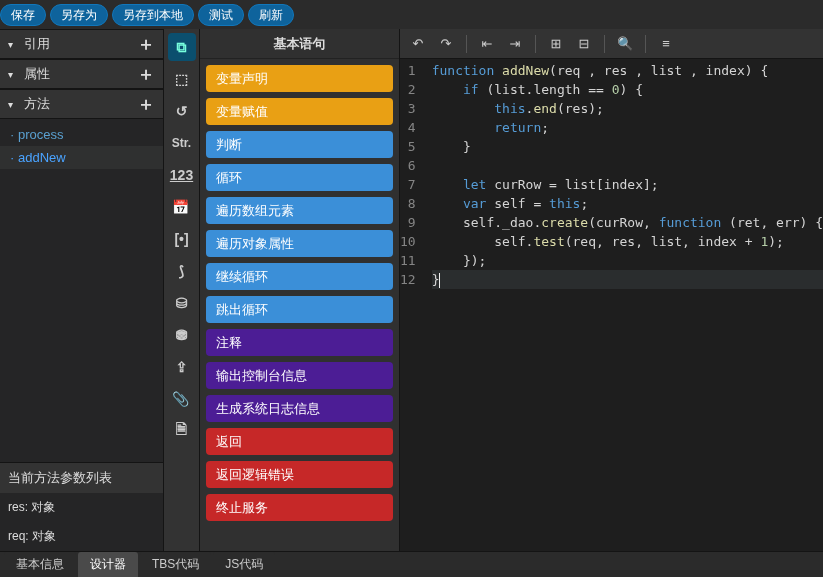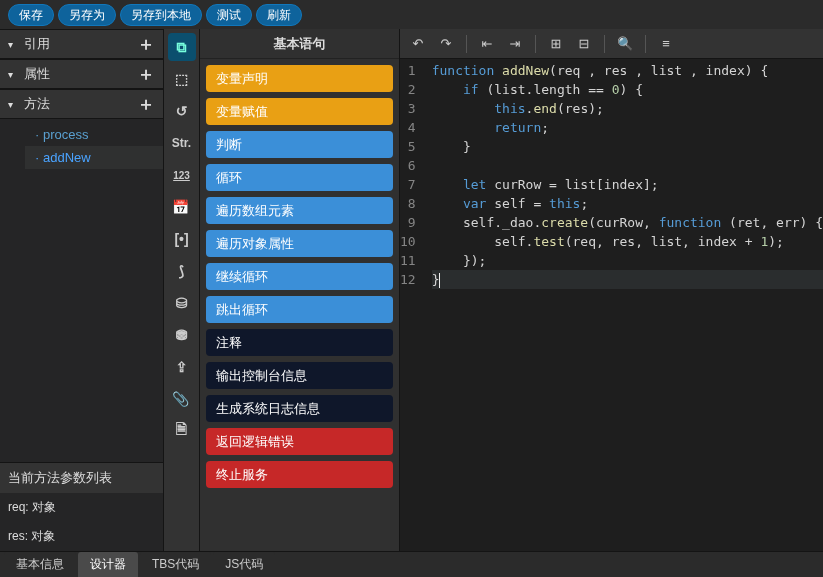--- a/index.html
+++ b/index.html
@@ -1,33 +1,33 @@
 <!DOCTYPE html>
 <html><head>
 <meta charset="utf-8">
 <style>
   * { box-sizing: border-box; margin: 0; padding: 0; }
   html, body { width: 823px; height: 577px; overflow: hidden; font-family: "Microsoft YaHei", "PingFang SC", Arial, sans-serif; background: #2b2b2b; color: #ddd; }
   body { display: flex; flex-direction: column; }
 
   
-  .topbar { height: 29px; background: #2b2b2b; display: flex; align-items: center; padding: 0 8px; gap: 4px; }
+  .topbar { height: 29px; background: #2b2b2b; display: flex; align-items: center; padding: 0 0; gap: 4px; }
   .topbar button { background: #0e639c; border: 1px solid #1177bb; color: #fff; font-size: 12px; padding: 2px 10px; height: 22px; border-radius: 11px; cursor: pointer; }
 
   
   .main { flex: 1; display: flex; min-height: 0; }
 
   
   .left { width: 164px; background: #252526; border-right: 1px solid #141414; display: flex; flex-direction: column; }
   .sec-head { height: 30px; background: #333333; border-top: 1px solid #141414; border-bottom: 1px solid #141414; display: flex; align-items: center; padding: 0 8px; font-size: 13px; cursor: pointer; }
   .sec-head .chev { width: 12px; margin-right: 4px; font-size: 10px; }
   .sec-head .spacer { flex: 1; }
   .sec-head .plus { font-size: 18px; font-weight: bold; }
   .sec-body { padding: 4px 0; font-size: 13px; }
-  .sec-item { padding: 4px 10px; cursor: pointer; color: #bbb; margin-left: 25px; }
+  .sec-item { padding: 4px 10px; cursor: pointer; color: #bbb; }
   .sec-item.active { color: #4aa3ff; background: #2f3030; }
   .sec-item.link { color: #5aa0d0; }
 
   .params-head { background: #333333; padding: 6px 8px; font-size: 13px; border-top: 1px solid #141414; }
   .param-row { padding: 6px 8px; font-size: 12px; color: #ddd; }
 
   .left-fill { flex: 1; }
 
   
   .rail { width: 36px; background: #333333; border-right: 1px solid #141414; display: flex; flex-direction: column; align-items: center; padding-top: 4px; gap: 4px; }
@@ -35,21 +35,21 @@
   .rail .ric.sel { background: #0b4f6e; color: #7fd; }
   .rail .ric.und { text-decoration: underline; }
 
   
   .palette { width: 200px; background: #303030; border-right: 1px solid #141414; display: flex; flex-direction: column; }
   .palette-title { height: 30px; display: flex; align-items: center; justify-content: center; font-size: 13px; background: #303030; border-bottom: 1px solid #222; font-weight: bold; }
   .palette-list { flex: 1; overflow: hidden; padding: 6px 6px 0 6px; display: flex; flex-direction: column; gap: 6px; }
   .block { height: 27px; border-radius: 4px; display: flex; align-items: center; padding: 0 10px; color: #fff; font-size: 13px; cursor: grab; flex: none; }
   .c-orange { background: #e9a014; }
   .c-blue   { background: #3b8fd8; }
-  .c-gray   { background: #0f172a; }
+  .c-gray   { background: #4c1d95; }
   .c-red    { background: #c62828; }
 
   
   .editor { flex: 1; display: flex; flex-direction: column; background: #1e1e1e; min-width: 0; }
   .etool { height: 30px; background: #333333; border-bottom: 1px solid #141414; display: flex; align-items: center; padding: 0 6px; gap: 4px; }
   .etool .ebtn { width: 24px; height: 24px; display: flex; align-items: center; justify-content: center; color: #ccc; cursor: pointer; font-size: 13px; }
   .etool .sep { width: 1px; height: 18px; background: #555; margin: 0 4px; }
 
   .code-wrap { flex: 1; display: flex; font-family: Consolas, monospace; font-size: 13px; line-height: 19px; overflow: hidden; }
   .gutter { width: 46px; background: #1e1e1e; color: #858585; text-align: right; padding: 2px 10px 0 0; user-select: none; }
@@ -102,31 +102,31 @@
     </div>
     <div class="sec-body" id="method-list">
         <div class="sec-item link">· process</div>
         <div class="sec-item active">· addNew</div>
       </div>
 
     <div class="left-fill"></div>
 
     <div class="params-head">当前方法参数列表</div>
     <div id="params-list">
+        <div class="param-row">res: 对象</div>
         <div class="param-row">req: 对象</div>
-        <div class="param-row">res: 对象</div>
       </div>
   </div>
 
   <div class="rail" id="rail">
       <div class="ric sel">⧉</div>
       <div class="ric">⬚</div>
       <div class="ric">↺</div>
       <div class="ric" style="font-size: 12px;">Str.</div>
-      <div class="ric und" style="font-size: 10px;">123</div>
+      <div class="ric und" style="font-size: 14px;">123</div>
       <div class="ric">📅</div>
       <div class="ric">[•]</div>
       <div class="ric">⟆</div>
       <div class="ric">⛁</div>
       <div class="ric">⛃</div>
       <div class="ric">⇪</div>
       <div class="ric">📎</div>
       <div class="ric">🗎</div>
     </div>
 
@@ -137,20 +137,21 @@
         <div class="block c-orange">变量赋值</div>
         <div class="block c-blue">判断</div>
         <div class="block c-blue">循环</div>
         <div class="block c-blue">遍历数组元素</div>
         <div class="block c-blue">遍历对象属性</div>
         <div class="block c-blue">继续循环</div>
         <div class="block c-blue">跳出循环</div>
         <div class="block c-gray">注释</div>
         <div class="block c-gray">输出控制台信息</div>
         <div class="block c-gray">生成系统日志信息</div>
+        <div class="block c-red">返回</div>
         <div class="block c-red">返回逻辑错误</div>
         <div class="block c-red">终止服务</div>
       </div>
   </div>
 
   <div class="editor">
     <div class="etool">
       <div class="ebtn">↶</div>
       <div class="ebtn">↷</div>
       <div class="sep"></div>

